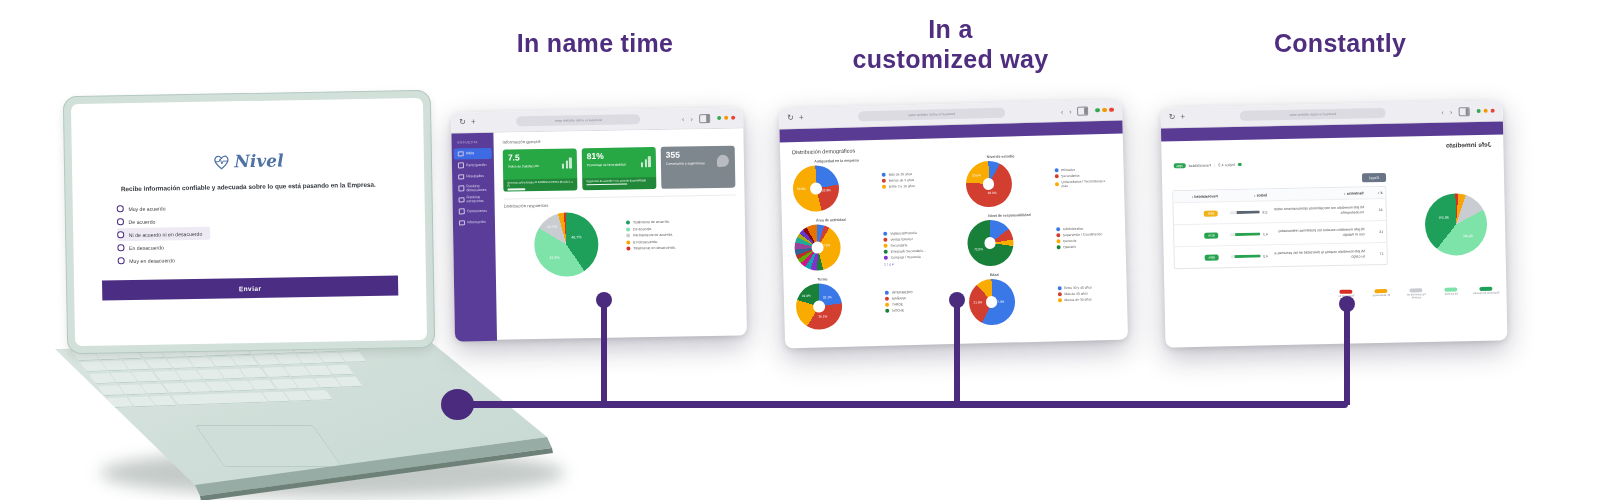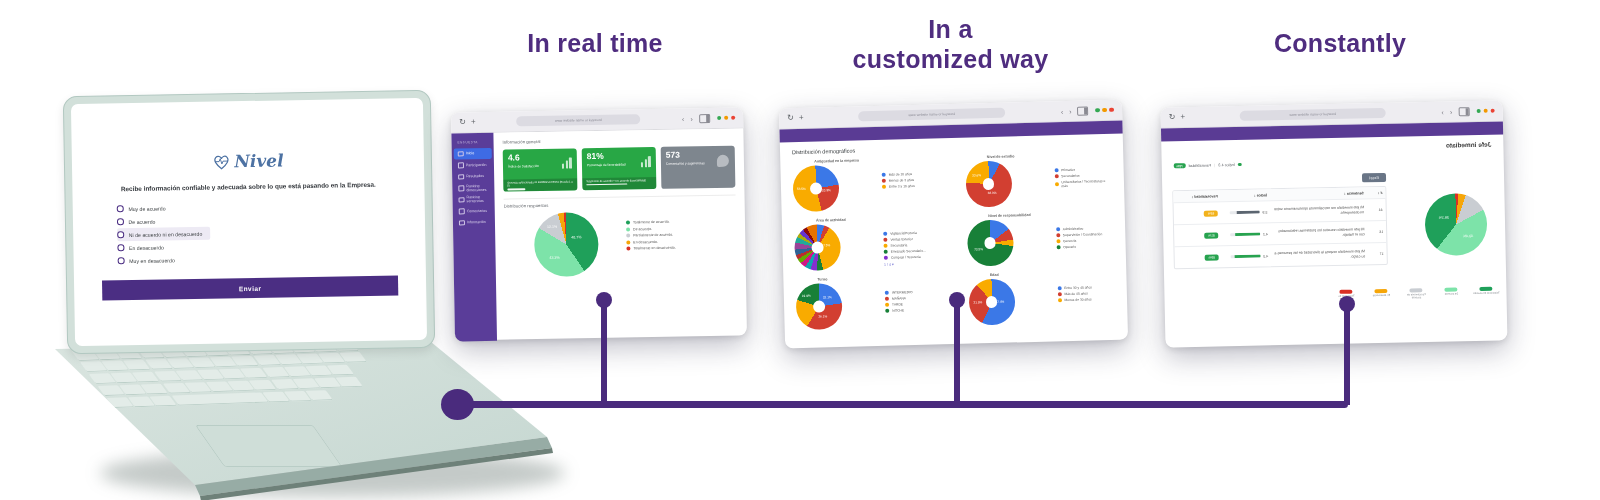--- a/index.html
+++ b/index.html
@@ -126,21 +126,21 @@
   .dashlegend{position:absolute;left:6px;top:152px;width:200px;display:flex;gap:7px}
   .dl{display:flex;flex-direction:column;align-items:center;width:28px}
   .dash{width:13px;height:3.5px;border-radius:2px;margin-bottom:1.5px}
   .dl span{font-size:2.6px;color:#80868b;text-align:center;line-height:1.3}
 </style>
 </head>
 <body>
 
 <div class="canvas">
 
-  <div class="heading" style="left:495px;top:28px;width:200px">In real time</div>
+  <div class="heading" style="left:495px;top:28px;width:200px">In name time</div>
   <div class="heading" style="left:1240px;top:28px;width:200px">Constantly</div>
   <div class="heading" style="left:828px;top:14px;width:245px">
     <div>In a</div>
     <div>customized way</div>
   </div>
 
   <div class="laptop">
     <div class="lbase">
       <div class="lshadow"></div>
       <div class="deck">
@@ -298,21 +298,21 @@
           </div>
         <div class="sb-item">
             <span class="ic"></span>
             <span>Información</span>
           </div>
       </div>
       <div class="w1main">
         <div class="sec">Información general</div>
         <div class="cards">
           <div class="card" style="background: rgb(40, 167, 69);">
-            <div class="v">4.6</div>
+            <div class="v">7.5</div>
             <div class="l">Índice de Satisfacción</div>
             <span class="bars">
                 <i style="height:5px"></i>
                 <i style="height:8px"></i>
                 <i style="height:11px"></i>
               </span>
             <div class="note"><span>Gerencia seleccionada en EMPRESA DEMO (Escala 1 a 5)</span>
               <div class="pb" style="width: 28%;"></div>
             </div>
           </div>
@@ -322,21 +322,21 @@
             <span class="bars">
                 <i style="height:5px"></i>
                 <i style="height:8px"></i>
                 <i style="height:11px"></i>
               </span>
             <div class="note"><span>Totalmente de acuerdo + De acuerdo (favorabilidad)</span>
               <div class="pb" style="width: 62%;"></div>
             </div>
           </div>
           <div class="card" style="background: rgb(126, 134, 142);">
-            <div class="v">573</div>
+            <div class="v">355</div>
             <div class="l">Comentarios y sugerencias</div>
             <span class="chat-ic"></span>
           </div>
         </div>
         <div class="divline"></div>
         <div class="sec">Distribución respuestas</div>
         <div class="chartrow">
           <div class="pie" style="margin-left: 30px; background: conic-gradient(rgb(31, 160, 90) 0%, rgb(31, 160, 90) 40.7%, rgb(125, 227, 169) 40.7%, rgb(125, 227, 169) 83.9%, rgb(201, 205, 210) 83.9%, rgb(201, 205, 210) 96%, rgb(246, 166, 9) 96%, rgb(246, 166, 9) 99%, rgb(217, 48, 37) 99%, rgb(217, 48, 37) 100%);">
             <span class="plabel" style="left:37px;top:23px">40.7%</span>
             <span class="plabel" style="left:15px;top:43px">43.2%</span>

